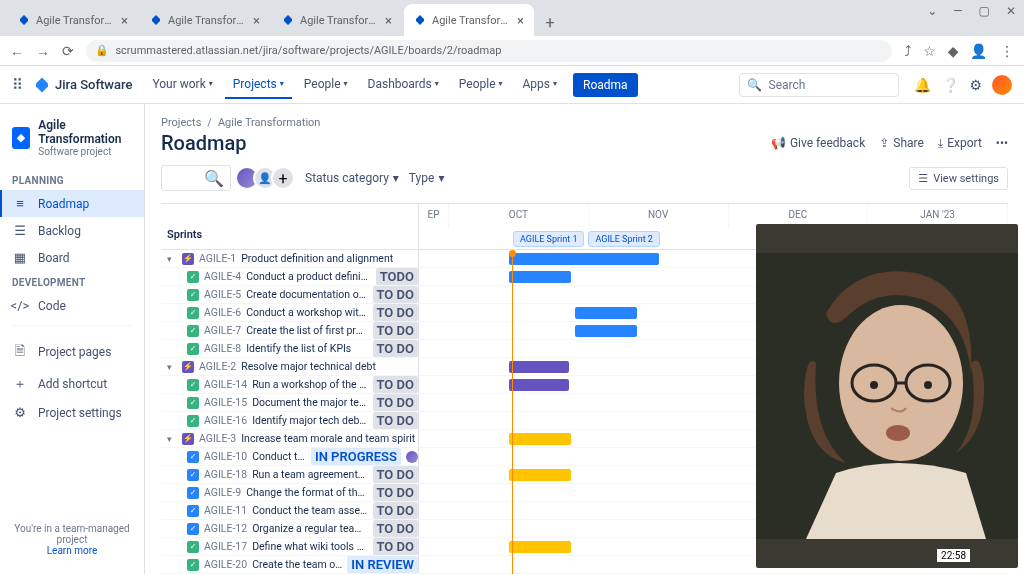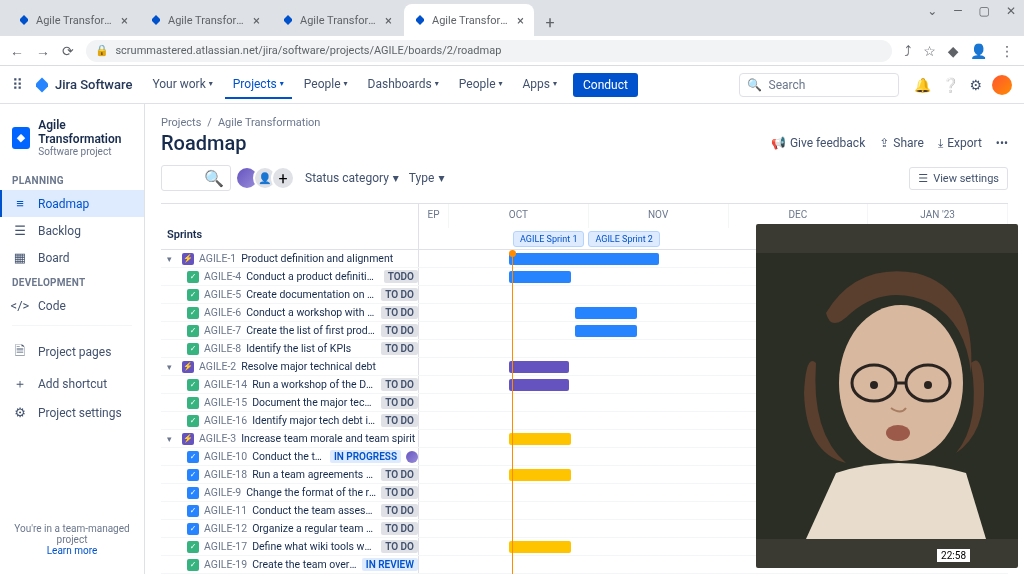--- a/index.html
+++ b/index.html
@@ -81,21 +81,21 @@
 .issue-row { height: 18px; display: flex; align-items: center; border-bottom: 1px solid #f4f5f7; position: relative; }
 .issue-left { width: 258px; display: flex; align-items: center; gap: 5px; padding-left: 6px; font-size: 10.5px; color: #172b4d; overflow: hidden; border-right: 1px solid #dfe1e6; height: 100%; }
 .issue-row.epic .issue-left { background: #fff; }
 .chevron { width: 10px; color: #6b778c; font-size: 9px; cursor: pointer; }
 .issue-icon { width: 12px; height: 12px; border-radius: 2px; display: flex; align-items: center; justify-content: center; font-size: 8px; color: #fff; }
 .icon-epic { background: #6554c0; }
 .icon-story { background: #36b37e; }
 .icon-task { background: #2684ff; }
 .issue-key { color: #6b778c; font-size: 10.5px; }
 .issue-summary { flex: 1; white-space: nowrap; overflow: hidden; text-overflow: ellipsis; }
-.status-badge { font-size: 10px; padding: 1px 4px; border-radius: 2px; font-weight: 600; }
+.status-badge { font-size: 13px; padding: 1px 4px; border-radius: 2px; font-weight: 600; }
 .status-todo { background: #dfe1e6; color: #42526e; }
 .status-inprogress { background: #deebff; color: #0052cc; }
 .status-inreview { background: #deebff; color: #0052cc; }
 .assignee-av { width: 12px; height: 12px; border-radius: 50%; background: linear-gradient(135deg,#6554c0,#998dd9); }
 
 .bar { position: absolute; height: 12px; border-radius: 2px; top: 3px; }
 .bar-blue { background: #2684ff; }
 .bar-purple { background: #6554c0; }
 .bar-yellow { background: #ffc400; }
 
@@ -190,21 +190,21 @@
       <span class="chev">▾</span>
     </div>
   <div class="nav-item">
       <span>People</span>
       <span class="chev">▾</span>
     </div>
   <div class="nav-item">
       <span>Apps</span>
       <span class="chev">▾</span>
     </div>
-  <div class="create-btn">Conduct</div>
+  <div class="create-btn">Roadma</div>
   <div class="nav-spacer"></div>
   <div class="search-box">
     <span>🔍</span>
     <span>Search</span>
   </div>
   <div class="nav-right-icons">
     <span>🔔</span>
     <span>❔</span>
     <span>⚙</span>
     <div class="avatar"></div>
@@ -486,21 +486,21 @@
       <span class="issue-key">AGILE-17</span>
       <span class="issue-summary">Define what wiki tools we'll use as a team</span>
       <span class="status-badge status-todo">TO DO</span>
 
     </div>
                 <div class="bar bar-yellow" style="left: 348px; width: 62px;"></div>
               </div>
               <div class="issue-row">
                 <div class="issue-left" style="padding-left:26px;">
       <span class="issue-icon icon-story">✓</span>
-      <span class="issue-key">AGILE-19</span>
+      <span class="issue-key">AGILE-20</span>
       <span class="issue-summary">Create the team overview page</span>
       <span class="status-badge status-inreview">IN REVIEW</span>
 
     </div>
               </div>
             </div>
           <div class="today-line" style="left:351px;"></div>
         </div>
       </div>
     </div>

